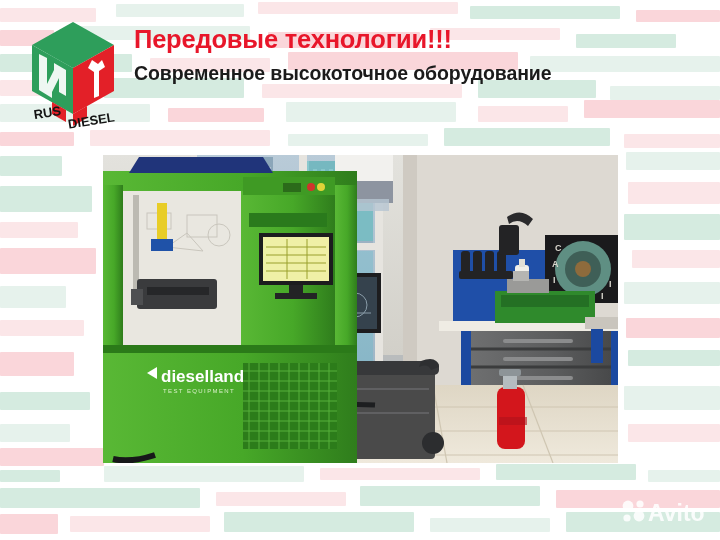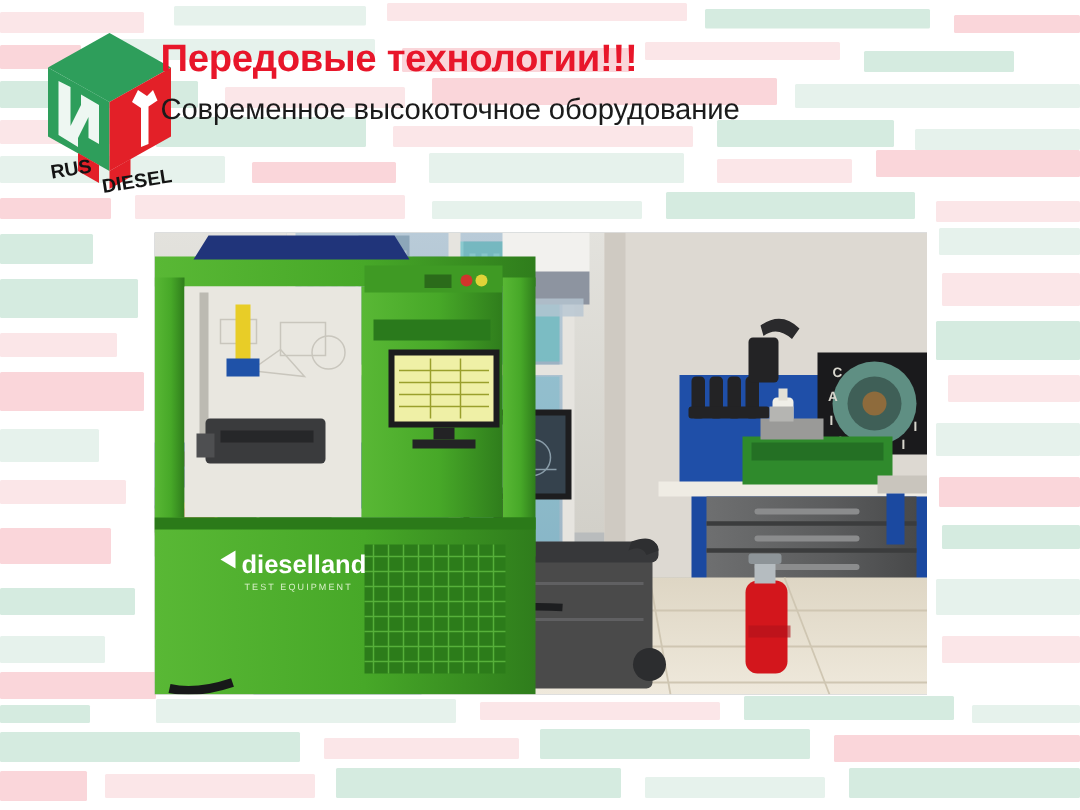--- a/index.html
+++ b/index.html
@@ -42,35 +42,35 @@
     left: 26px;
     top: 18px;
     width: 96px;
     height: 112px;
   }
   #logo svg { display: block; }
 
   
   #headline {
     position: absolute;
-    left: 107px;
+    left: 134px;
     top: 26px;
     width: 580px;
   }
   #title-main {
     font-size: 25.5px;
     font-weight: bold;
     color: #e8162a;
     letter-spacing: -0.2px;
     line-height: 1.08;
     white-space: nowrap;
   }
   .subtitle-line {
     font-size: 19.5px;
-    font-weight: normal;
+    font-weight: bold;
     color: #1b1b1b;
     line-height: 1.38;
     letter-spacing: -0.1px;
     white-space: nowrap;
   }
   #subtitle-block { margin-top: 6px; }
 
   
   #photo {
     position: absolute;
@@ -495,14 +495,25 @@
       <text x="58" y="227" font-family="Liberation Sans, sans-serif" font-size="17" font-weight="bold" fill="#ffffff">dieselland</text>
       <text x="60" y="238" font-family="Liberation Sans, sans-serif" font-size="6" fill="#d8f0c8" letter-spacing="1.4">TEST EQUIPMENT</text>
 
       <path d="M52 300 q-24 8 -42 4" stroke="#171819" stroke-width="6" fill="none"></path>
 
       <rect x="482" y="162" width="33" height="12" fill="#c9c5bd"></rect>
       <rect x="488" y="174" width="12" height="34" fill="#1b49a0"></rect>
     </svg>
   </div>
 
+  <div id="avito-watermark">
+    <svg width="92" height="28" viewBox="0 0 92 28" xmlns="http://www.w3.org/2000/svg">
+      <g fill="#ffffff" opacity="0.88">
+        <circle cx="8" cy="8" r="5.4"></circle>
+        <circle cx="20" cy="6" r="3.6"></circle>
+        <circle cx="7" cy="20" r="3.6"></circle>
+        <circle cx="19" cy="18" r="5.4"></circle>
+        <text x="28" y="23" font-family="Liberation Sans, sans-serif" font-size="23" font-weight="bold" fill="#ffffff">Avito</text>
+      </g>
+    </svg>
+  </div>
 
 </div>
 
 </body></html>

